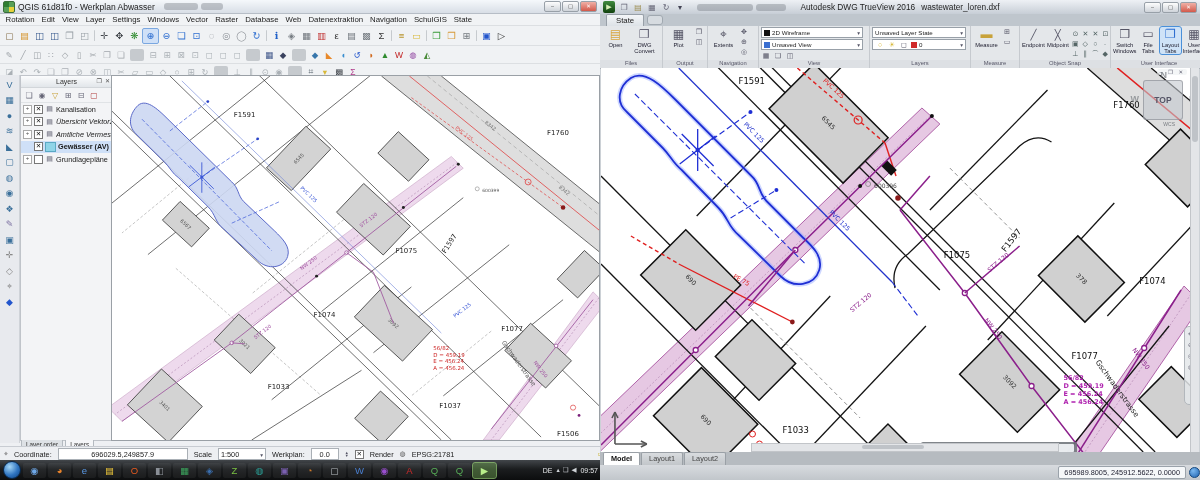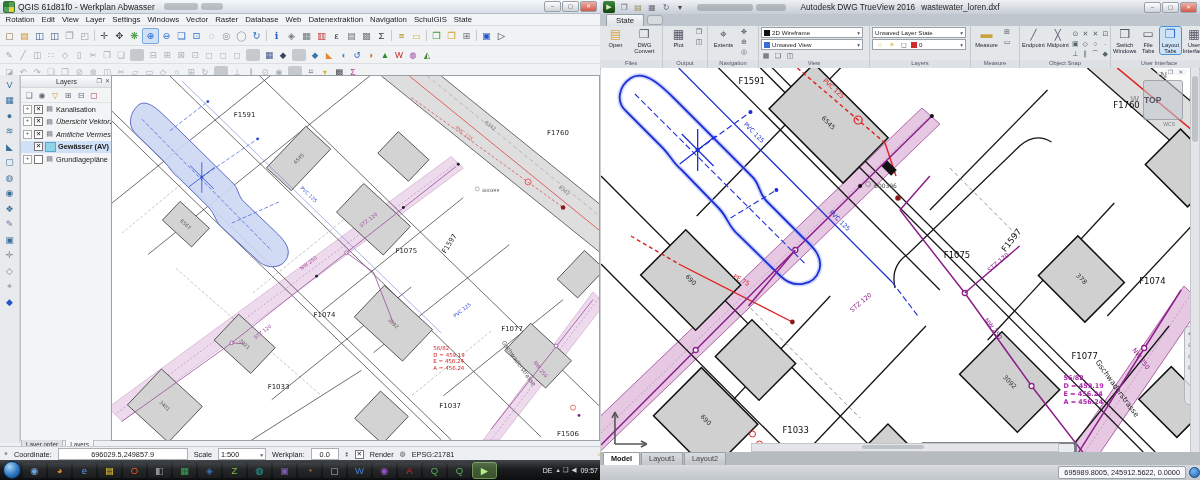--- a/index.html
+++ b/index.html
@@ -103,21 +103,21 @@
   .osgrid{display:grid;grid-template-columns:repeat(4,9px);grid-auto-rows:9px;gap:1px;margin-top:2px}
   .osgrid span{font-size:7px;color:#566;display:flex;align-items:center;justify-content:center}
   
   #tvcanvas{left:601px;top:68px;width:598px;height:384px;background:#fff;overflow:hidden}
   .vscroll{position:absolute;right:0;top:0;bottom:0;width:8px;background:#e3e5e8;border-left:1px solid #c2c5c9}
   .vthumb{position:absolute;right:1px;top:8px;width:6px;height:66px;background:#bfc3c8;border-radius:3px}
   .hscroll{position:absolute;left:150px;width:306px;bottom:0;height:7px;background:#e3e5e8;border:1px solid #c2c5c9}
   .hthumb{position:absolute;left:110px;top:1px;width:62px;height:4px;background:#bfc3c8;border-radius:2px}
   .docbtns{position:absolute;right:12px;top:1px;font-size:5.5px;color:#667;letter-spacing:2px;background:rgba(240,242,244,.7);padding:0 2px;border-radius:2px}
   .vcube{position:absolute;right:16px;top:12px;width:38px;height:38px;background:rgba(195,200,206,.6);
-         border:1px solid rgba(125,130,136,.55);border-radius:3px;display:flex;align-items:center;justify-content:flex-start;
+         border:1px solid rgba(125,130,136,.55);border-radius:3px;display:flex;align-items:center;justify-content:center;
          font-size:8.5px;font-weight:bold;color:#556}
   .vc-n{position:absolute;right:32px;top:2px;font-size:9px;color:rgba(95,100,106,.65);font-weight:bold}
   .vc-e{position:absolute;right:4px;top:26px;font-size:9px;color:rgba(95,100,106,.55);font-weight:bold}
   .vc-w{position:absolute;right:60px;top:26px;font-size:9px;color:rgba(95,100,106,.55);font-weight:bold}
   .vc-wcs{position:absolute;right:24px;top:53px;font-size:5px;color:rgba(95,100,106,.8)}
   .navbar{position:absolute;right:2px;top:258px;width:11px;height:74px;background:rgba(228,231,234,.85);
           border:1px solid #b2b7bc;border-radius:5px;display:flex;flex-direction:column;align-items:center;gap:4px;
           padding-top:3px;font-size:6px;color:#667}
   .cmdbar{position:absolute;left:320px;top:374px;width:150px;height:12px;background:rgba(110,116,122,.88);
           border-radius:2px;display:flex;align-items:center;gap:2px;padding:0 3px}

